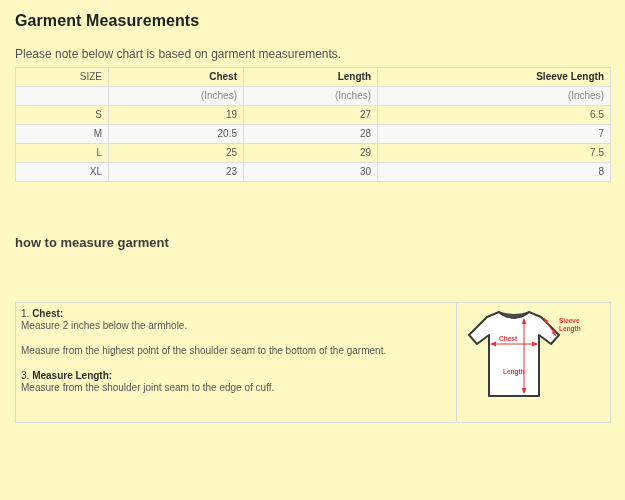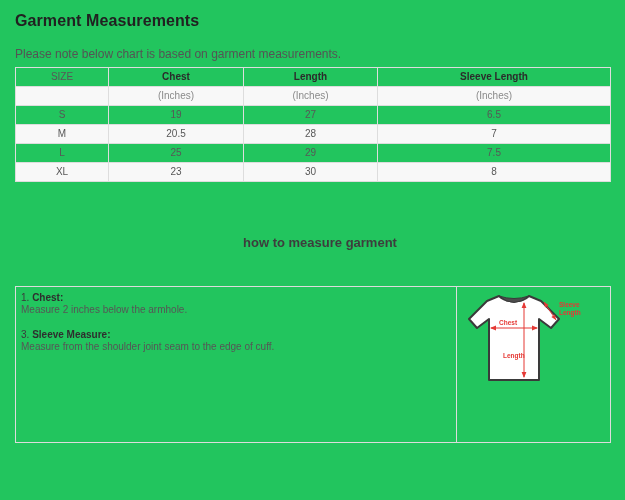--- a/index.html
+++ b/index.html
@@ -1,48 +1,48 @@
 <!DOCTYPE html>
 <html><head>
 <meta charset="utf-8">
 <style>
   * { margin:0; padding:0; box-sizing:border-box; }
   html,body { background:#fff; }
   body { font-family:"Liberation Sans", sans-serif; }
   .page {
-    position:relative; width:625px; height:500px; background:#22c55e;
+    position:relative; width:625px; height:500px; background:#fef9c3;
     overflow:hidden;
   }
   .page-title {
     margin:12px 15px 0; font-size:16px; font-weight:700; color:#212121;
     letter-spacing:.1px;
   }
   .note {
     margin:17px 15px 0; font-size:12px; color:#545454;
   }
   table.size-chart {
     margin:6px 0 0 15px; width:596px; border-collapse:collapse;
     table-layout:fixed;
   }
   table.size-chart col.c1 { width:93px; }
   table.size-chart col.c2 { width:135px; }
   table.size-chart col.c3 { width:134px; }
   table.size-chart td, table.size-chart th {
     border:1px solid #ddd; font-size:10px; line-height:10px;
-    padding:4px 6px; text-align:center; vertical-align:middle;
+    padding:4px 6px; text-align:right; vertical-align:middle;
   }
   table.size-chart th { font-weight:700; color:#2b2b2b; }
   table.size-chart td { font-weight:400; color:#575757; }
   table.size-chart tr:nth-child(even) td { background:#f8f8f8; }
   table.size-chart tr.units td { color:#8a8a8a; }
   .section-title {
-    margin:53px 0 0 15px; font-size:13px; font-weight:700; color:#3d3d3d;text-align:center;
+    margin:53px 0 0 15px; font-size:13px; font-weight:700; color:#3d3d3d;
   }
   .measure-box {
-    margin:36px 15px 0; width:596px; height:157px;
+    margin:52px 15px 0; width:596px; height:121px;
     border:1px solid #dcdcdc; display:flex; align-items:stretch;
   }
   .instructions {
     width:440px; padding:5px 8px 0 5px;
   }
   .ins-item { margin-bottom:13px; }
   .ins-head { font-size:10px; line-height:12px; color:#3a3a3a; }
   .ins-head b { font-weight:700; color:#2e2e2e; }
   .ins-text { font-size:10px; line-height:12px; color:#565656; }
   .diagram-cell {
@@ -113,23 +113,24 @@
   <h2 class="section-title">how to measure garment</h2>
 
   <div class="measure-box">
 
     <div class="instructions">
       <div class="ins-item">
         <div class="ins-head"><span>1.</span> <b>Chest:</b></div>
         <div class="ins-text">Measure 2 inches below the armhole.</div>
       </div>
       <div class="ins-item">
+        <div class="ins-text">Measure from the highest point of the shoulder seam to the bottom of the garment.</div>
       </div>
       <div class="ins-item">
-        <div class="ins-head"><span>3.</span> <b>Sleeve Measure:</b></div>
+        <div class="ins-head"><span>3.</span> <b>Measure Length:</b></div>
         <div class="ins-text">Measure from the shoulder joint seam to the edge of cuff.</div>
       </div>
     </div>
 
     <div class="diagram-cell">
       <svg class="tshirt-svg" width="115" height="95" viewBox="0 0 115 95">
 
         <path d="M 33,4 C 40,11 56,11 63,4 L 75,9 L 93,27 L 85,36 L 73,27 L 73,88 L 23,88 L 23,27 L 11,36 L 3,27 L 21,9 Z" fill="#ffffff" stroke="#3a3a3a" stroke-width="2" stroke-linejoin="round"></path>
 
         <path d="M 33,4 Q 48,17 63,4 Q 48,9 33,4 Z" fill="#4d4d4d" stroke="#3a3a3a" stroke-width="1"></path>

